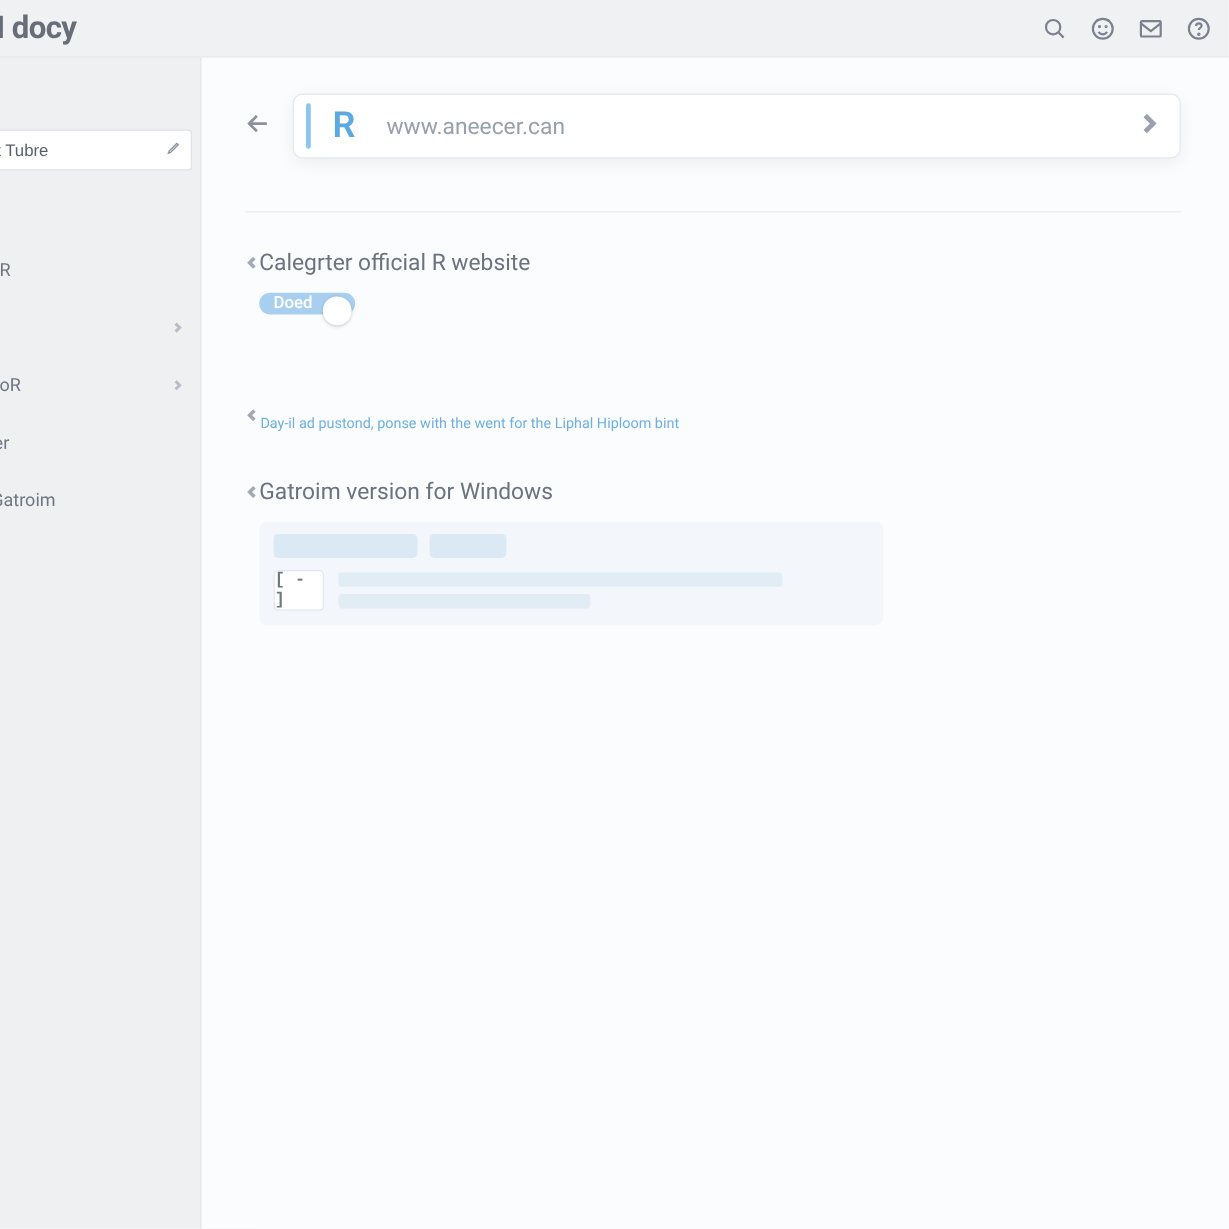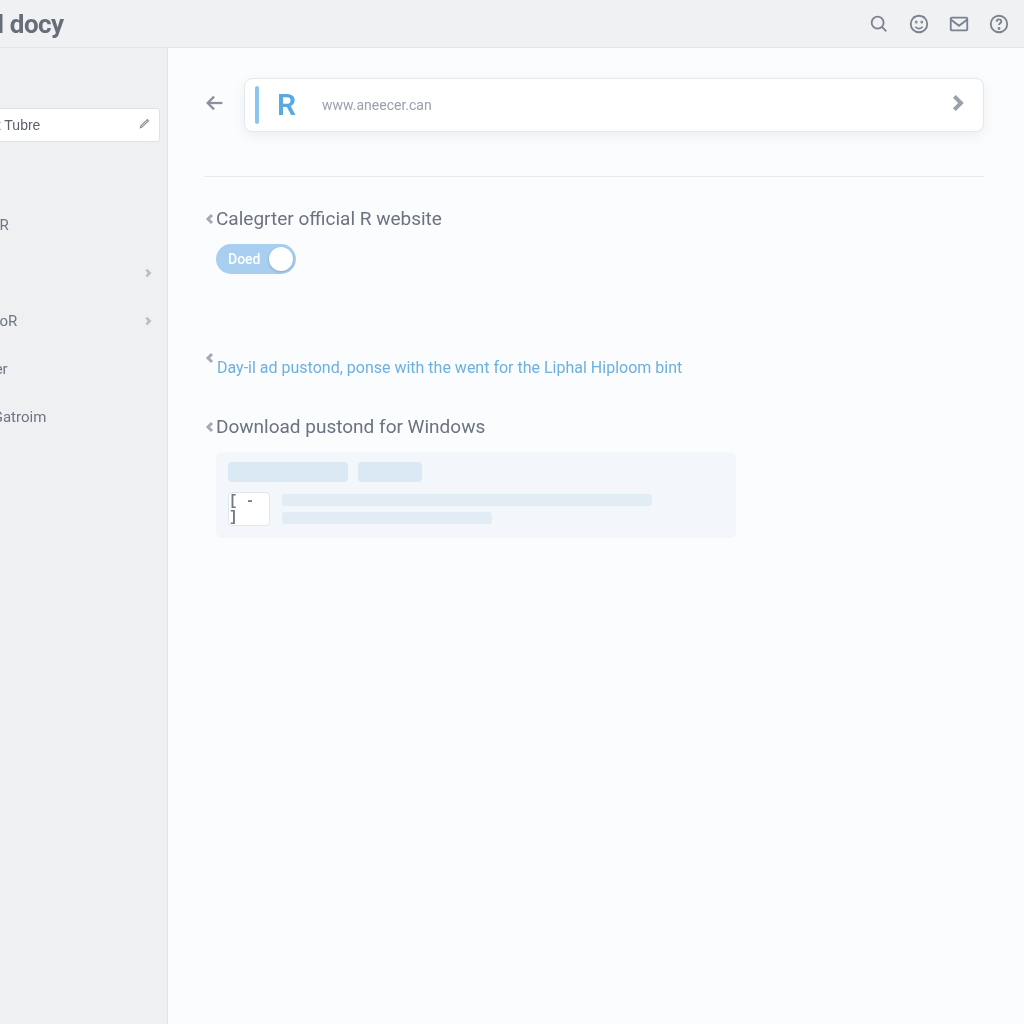--- a/index.html
+++ b/index.html
@@ -127,21 +127,21 @@
     border-radius:2px; margin-left:10px;
   }
   .urlbar .r-letter {
     color:#5aa9e0;
     font-size:30px;
     font-weight:600;
     margin:0 26px 2px 18px;
   }
   .urlbar .url-text {
     color:#97a0ad;
-    font-size:14px;
+    font-size:19px;
   }
   .urlbar .go-chevron {
     margin-left:auto;
   }
   .urlbar .go-chevron svg{width:16px;height:16px;stroke:#9aa1ad;fill:none;stroke-width:3;}
 
   .divider {
     border:none;
     border-top:1px solid #e8ebef;
     margin: 0 0 30px 0;
@@ -153,30 +153,30 @@
     align-items:flex-start;
     margin-bottom: 12px;
   }
   .step-chevron svg{width:12px;height:12px;stroke:#a3aab6;fill:none;stroke-width:3;margin-top:6px;}
   .step-body { flex:1; }
   .step-title {
     font-size:19px;
     color:#6b7280;
   }
   .sub-note {
-    font-size:16px;
+    font-size:12px;
     color:#6db0e0;
     margin-top:12px;
     margin-left:1px;
   }
 
   
   .toggle-row { margin:14px 0 34px 0; }
   .toggle {
-    width:80px; height:30px;
+    width:80px; height:18px;
     background:#a8cff0;
     border-radius:15px;
     position:relative;
     display:flex; align-items:center;
     padding-left:12px;
   }
   .toggle-label {
     color:#ffffff; font-size:14px; font-weight:500;
   }
   .toggle-knob {
@@ -364,21 +364,21 @@
       </div>
     </div>
   </div>
 
   <div class="step-block">
     <div class="step">
       <span class="step-chevron"><svg viewBox="0 0 12 12">
             <polyline points="8,2 4,6 8,10"></polyline>
           </svg></span>
       <div class="step-body">
-        <div class="step-title">Download pustond for Windows</div>
+        <div class="step-title">Gatroim version for Windows</div>
         <div class="download-card">
           <div class="dc-top">
             <div class="dc-pill" style="width:120px"></div>
             <div class="dc-pill" style="width:64px"></div>
           </div>
           <div class="dc-body">
             <div class="dc-icon">[ - ]</div>
             <div class="dc-lines">
               <div class="dc-line" style="width:370px"></div>
               <div class="dc-line" style="width:210px"></div>

